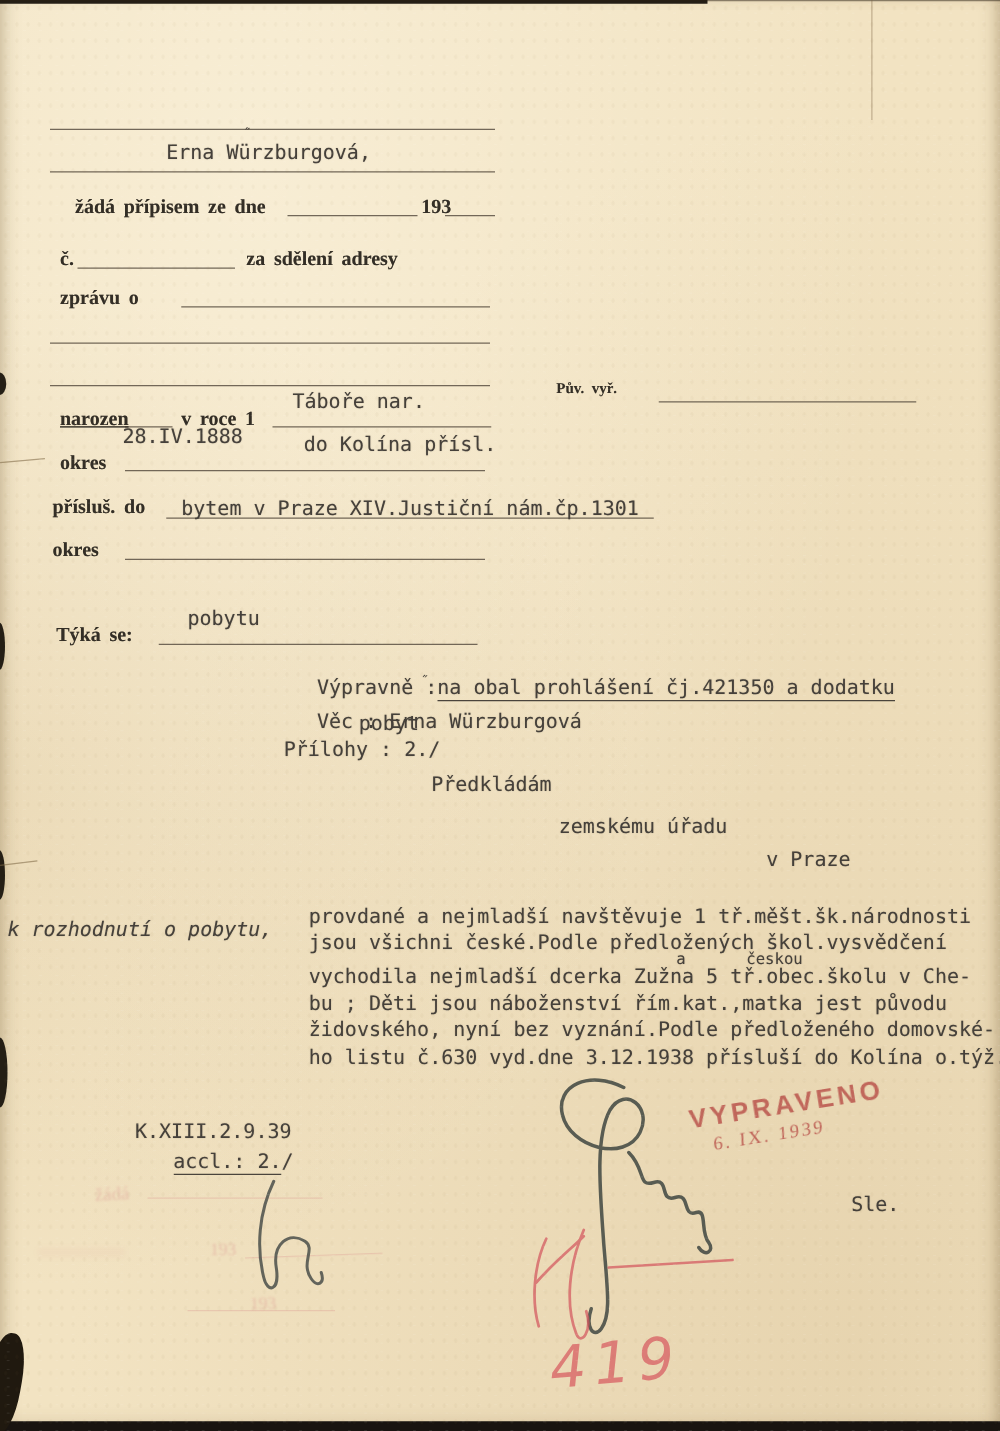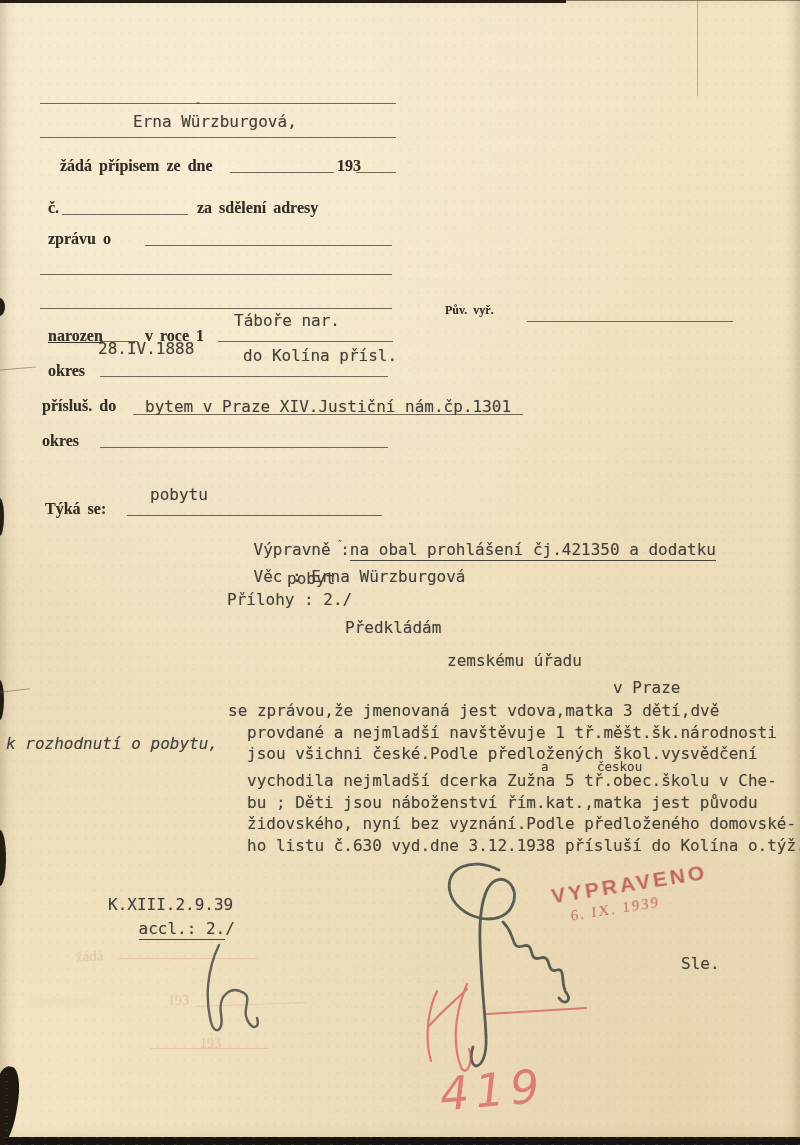--- a/index.html
+++ b/index.html
@@ -104,21 +104,20 @@
     <span>Věc : </span><span>Erna Würzburgová</span>
   </div>
   <div class="mark" style="left:336px;top:538px;transform:rotate(12deg);">″</div>
   <div class="tw" style="left:287px;top:569px;">pobyt</div>
   <div class="tw" style="left:199px;top:590px;margin-left:28px;">Přílohy : 2./</div>
   <div class="tw" style="left:345px;top:618px;">Předkládám</div>
   <div class="tw" style="left:447px;top:651px;">zemskému úřadu</div>
   <div class="tw" style="left:613px;top:678px;">v Praze</div>
 
   <div class="tw" style="left:6px;top:734px;font-style:italic;">k rozhodnutí o pobytu,</div>
-  <div class="tw" style="left:228px;top:701px;">se zprávou,že jmenovaná jest vdova,matka 3 dětí,dvě</div>
   <div class="tw" style="left:247px;top:723px;">provdané a nejmladší navštěvuje 1 tř.měšt.šk.národnosti</div>
   <div class="tw" style="left:247px;top:744px;">jsou všichni české.Podle předložených škol.vysvědčení</div>
   <div class="tw tw-sm" style="left:541px;top:759px;">a</div>
   <div class="tw tw-sm" style="left:597px;top:759px;">českou</div>
   <div class="tw" style="left:247px;top:771px;">vychodila nejmladší dcerka Zužna 5 tř.obec.školu v Che-</div>
   <div class="tw" style="left:247px;top:793px;">bu ; Děti jsou náboženství řím.kat.,matka jest původu</div>
   <div class="tw" style="left:247px;top:814px;">židovského, nyní bez vyznání.Podle předloženého domovské-</div>
   <div class="tw" style="left:247px;top:836px;">ho listu č.630 vyd.dne 3.12.1938 přísluší do Kolína o.týž.</div>
 
   <div class="tw" style="left:100px;top:900px;">

